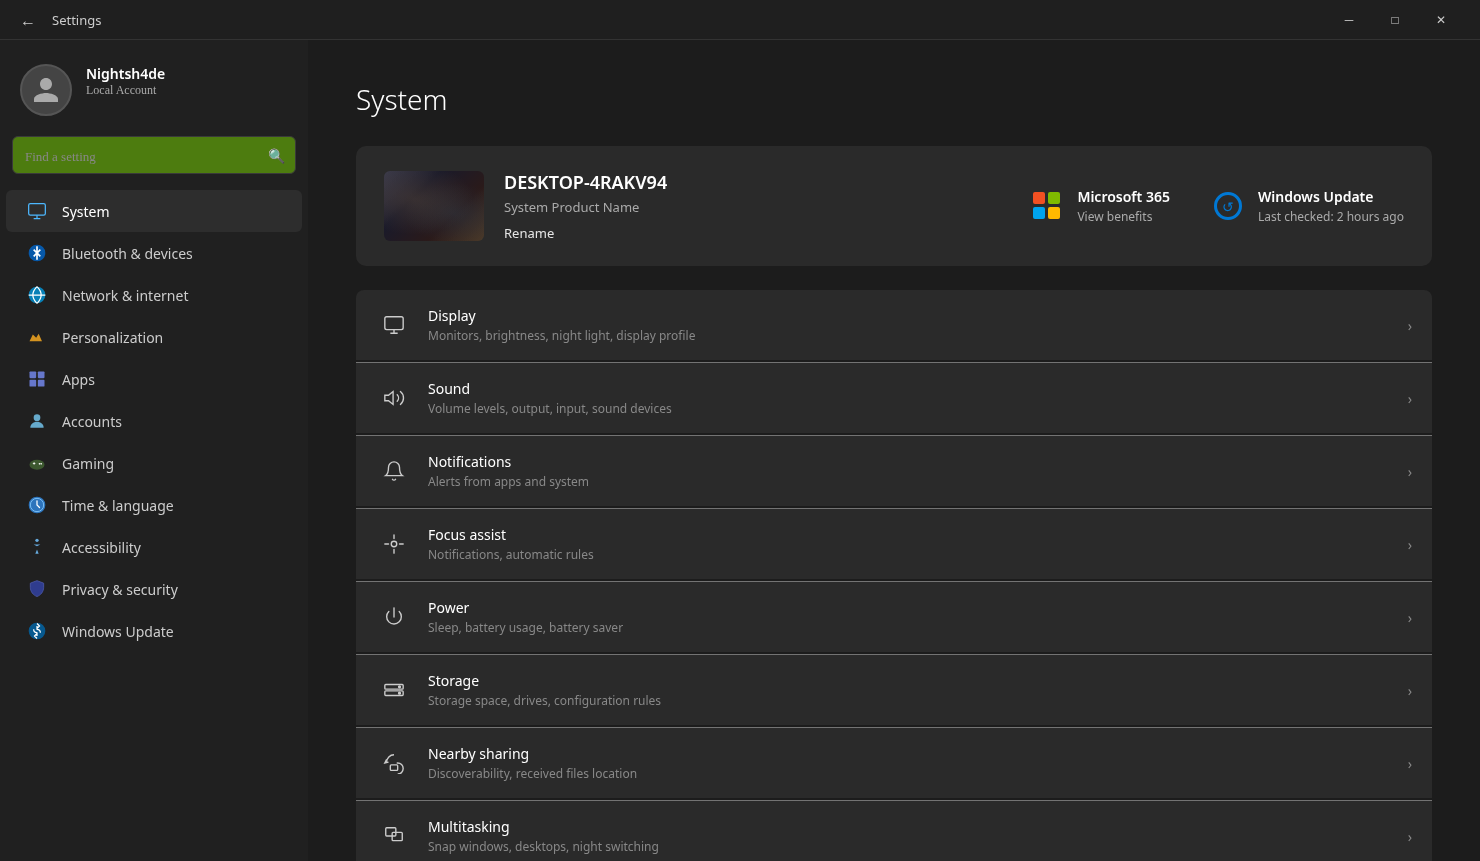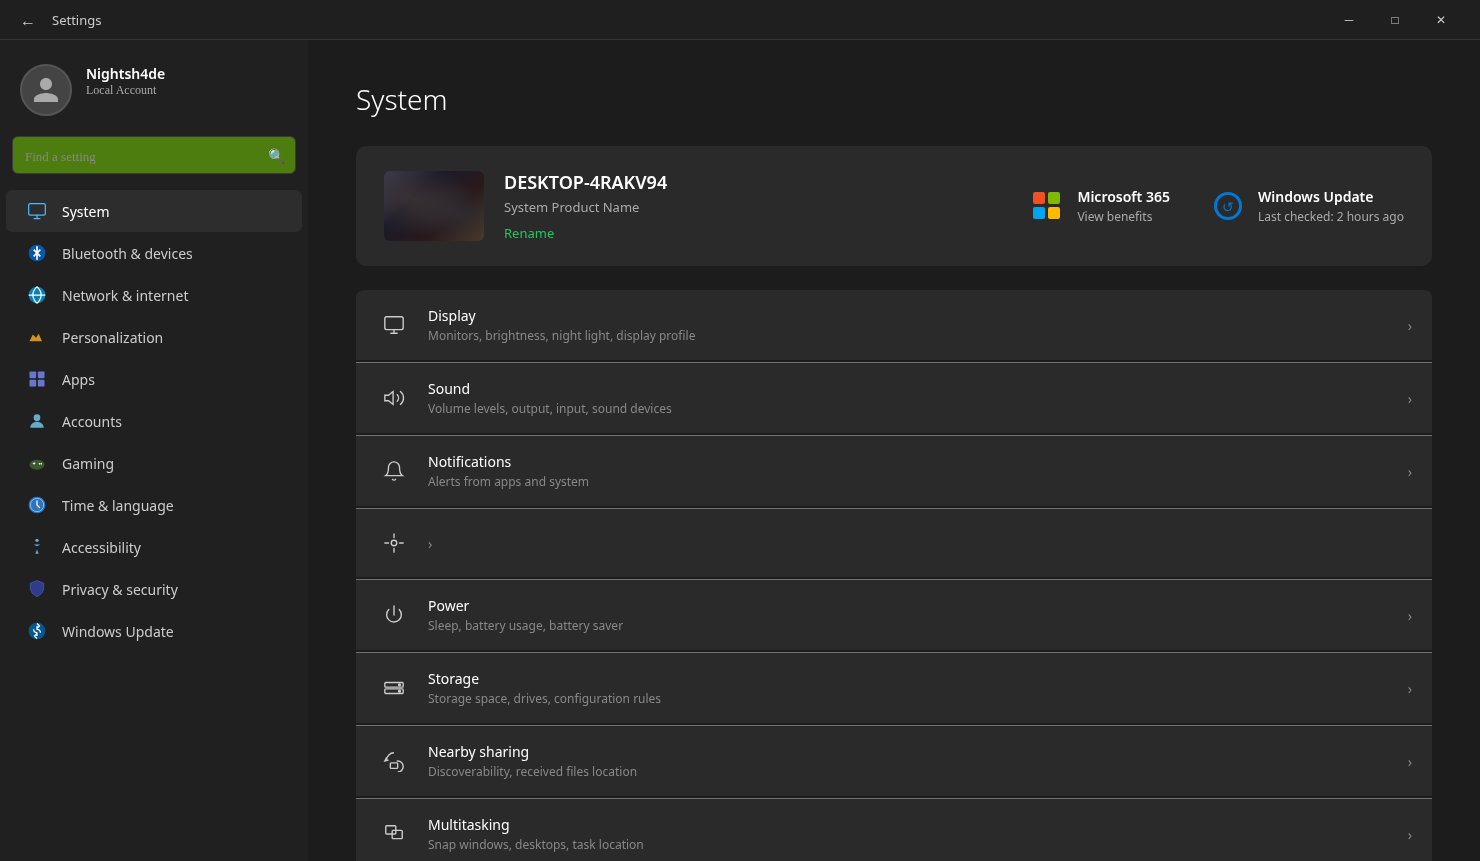--- a/index.html
+++ b/index.html
@@ -203,21 +203,21 @@
       content: '';
       position: absolute;
       inset: 0;
       background: radial-gradient(ellipse at 30% 40%, rgba(100,80,60,0.4), transparent 60%),
                   radial-gradient(ellipse at 70% 60%, rgba(40,60,80,0.4), transparent 50%);
     }
     .device-info { display: flex; flex-direction: column; gap: 4px; }
     .device-name { font-size: 18px; font-weight: 600; color: #fff; }
     .device-type { font-size: 13px; color: #aaa; }
     .device-rename {
-      color: #22c55e;
+      color: #e5e5e5;
       font-size: 13px;
       cursor: pointer;
       margin-top: 4px;
     }
 
     .device-right {
       display: flex;
       align-items: center;
       gap: 40px;
     }
@@ -546,20 +546,24 @@
         <span class="settings-item-chevron">›</span>
       </div>
 
       <div class="settings-item">
         <div class="settings-item-icon icon-focus">
           <svg width="22" height="22" viewBox="0 0 24 24" fill="none" stroke="#ccc" stroke-width="1.5">
             <circle cx="12" cy="12" r="3"></circle>
             <path d="M12 2v4M12 18v4M2 12h4M18 12h4" stroke-linecap="round"></path>
           </svg>
         </div>
+        <div class="settings-item-text">
+          <div class="settings-item-name">Focus assist</div>
+          <div class="settings-item-desc">Notifications, automatic rules</div>
+        </div>
         <span class="settings-item-chevron">›</span>
       </div>
 
       <div class="settings-item">
         <div class="settings-item-icon icon-power">
           <svg width="22" height="22" viewBox="0 0 24 24" fill="none" stroke="#ccc" stroke-width="1.5">
             <path d="M12 2v10" stroke-linecap="round"></path>
             <path d="M17.66 5.99A8 8 0 1 1 6.34 6" stroke-linecap="round"></path>
           </svg>
         </div>
@@ -604,20 +608,20 @@
 
       <div class="settings-item">
         <div class="settings-item-icon icon-multitask">
           <svg width="22" height="22" viewBox="0 0 24 24" fill="none" stroke="#ccc" stroke-width="1.5">
             <rect x="3" y="3" width="11" height="9" rx="1"></rect>
             <rect x="10" y="8" width="11" height="9" rx="1"></rect>
           </svg>
         </div>
         <div class="settings-item-text">
           <div class="settings-item-name">Multitasking</div>
-          <div class="settings-item-desc">Snap windows, desktops, task location</div>
+          <div class="settings-item-desc">Snap windows, desktops, night switching</div>
         </div>
         <span class="settings-item-chevron">›</span>
       </div>
 
     </div>
   </div>
 </div>
 
 </body></html>

